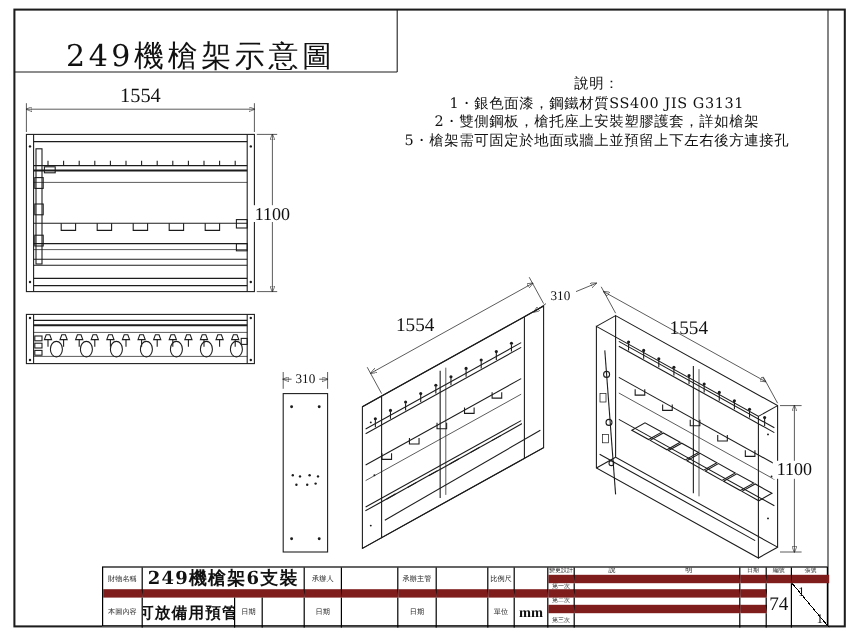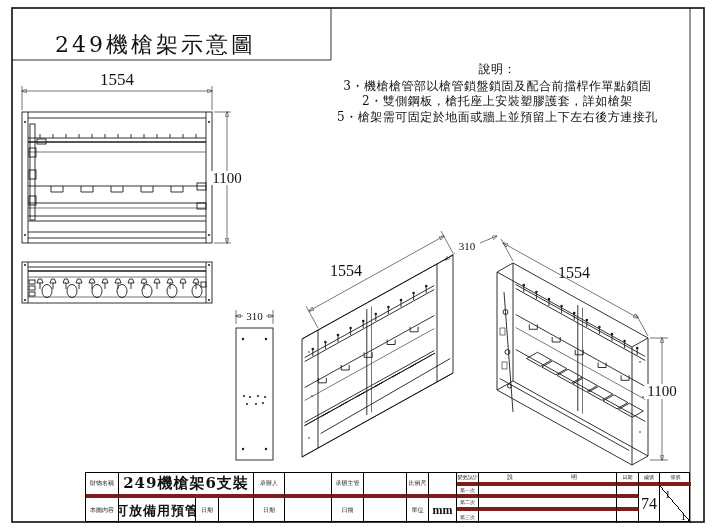--- a/index.html
+++ b/index.html
@@ -8,29 +8,29 @@
   .abs{position:absolute;}
   
   svg.draw{position:absolute;left:0;top:0;}
   svg.draw line, svg.draw path, svg.draw polygon, svg.draw polyline,
   svg.draw rect, svg.draw ellipse, svg.draw circle{stroke:#1c1c1c;stroke-width:0.9;fill:none;}
   svg.draw .thick{stroke-width:1.7;}
   svg.draw .thin{stroke-width:0.6;}
   svg.draw .f{fill:#1c1c1c;stroke:none;}
   svg.draw .wf{fill:#ffffff;stroke:none;}
   svg.draw text{fill:#111;stroke:none;font-family:"Liberation Serif","DejaVu Serif",serif;}
-  .sheet-title{font-size:22px;letter-spacing:3px;font-family:"DejaVu Serif","Liberation Serif",serif;
+  .sheet-title{font-size:25px;letter-spacing:3px;font-family:"DejaVu Serif","Liberation Serif",serif;
                font-weight:500;white-space:nowrap;}
   .notes{font-family:"DejaVu Serif","Liberation Serif",serif;font-size:12px;line-height:15.6px;
          letter-spacing:0.5px;white-space:nowrap;}
   .notes .nh{margin-bottom:1px;}
   
   .tb{position:absolute;left:85px;top:472px;width:605px;height:50px;border:1.4px solid #000;
       box-sizing:border-box;background:#fff;}
-  .tc{position:absolute;box-sizing:border-box;border-right:1px solid #000;border-bottom:4px solid #7f1d1d;
+  .tc{position:absolute;box-sizing:border-box;border-right:1px solid #000;border-bottom:7px solid #7f1d1d;
       display:flex;align-items:center;justify-content:center;overflow:hidden;white-space:nowrap;}
   .tc.noB{border-bottom:none;}
   .tc.noR{border-right:none;}
   .lab{font-size:6px;letter-spacing:0px;color:#222;}
   .lab5{font-size:5px;color:#222;}
   .big{font-size:15px;font-weight:bold;letter-spacing:1px;font-family:"DejaVu Serif","Liberation Serif",serif;}
   .med{font-size:13px;font-weight:bold;letter-spacing:1px;font-family:"DejaVu Serif","Liberation Serif",serif;text-align:center;}
   .num{font-family:"Liberation Serif","DejaVu Serif",serif;font-size:16px;}
   .spread{justify-content:flex-start;padding-left:28px;letter-spacing:58px;font-size:6px;}
   .diag{background:linear-gradient(to top right,transparent 49.2%,#000 49.2%,#000 50.8%,transparent 50.8%);}
@@ -364,21 +364,21 @@
         <rect x="644" y="384" width="37" height="15" class="wf"></rect>
         <text x="662" y="396" text-anchor="middle" font-size="15">1100</text>
       </g>
     </g>
   </svg>
 
   <div class="abs sheet-title" style="left:55px;top:30px;">249機槍架示意圖</div>
 
   <div class="abs notes" style="left:337px;top:62px;text-align:center;">
     <div class="nh">說明：</div>
-    <div>3・機槍槍管部以槍管鎖盤鎖固及配合前擋桿作單點鎖固</div>
+    <div>1・銀色面漆，鋼鐵材質SS400 JIS G3131</div>
     <div>2・雙側鋼板，槍托座上安裝塑膠護套，詳如槍架</div>
     <div>5・槍架需可固定於地面或牆上並預留上下左右後方連接孔</div>
   </div>
 
   <div class="tb">
 
     <div class="tc lab" style="left:0;top:0;width:33px;height:25px;">財物名稱</div>
     <div class="tc big" style="left:33px;top:0;width:135px;height:25px;">249機槍架6支裝</div>
     <div class="tc lab" style="left:168px;top:0;width:31px;height:25px;">承辦人</div>
     <div class="tc" style="left:199px;top:0;width:47px;height:25px;"></div>

